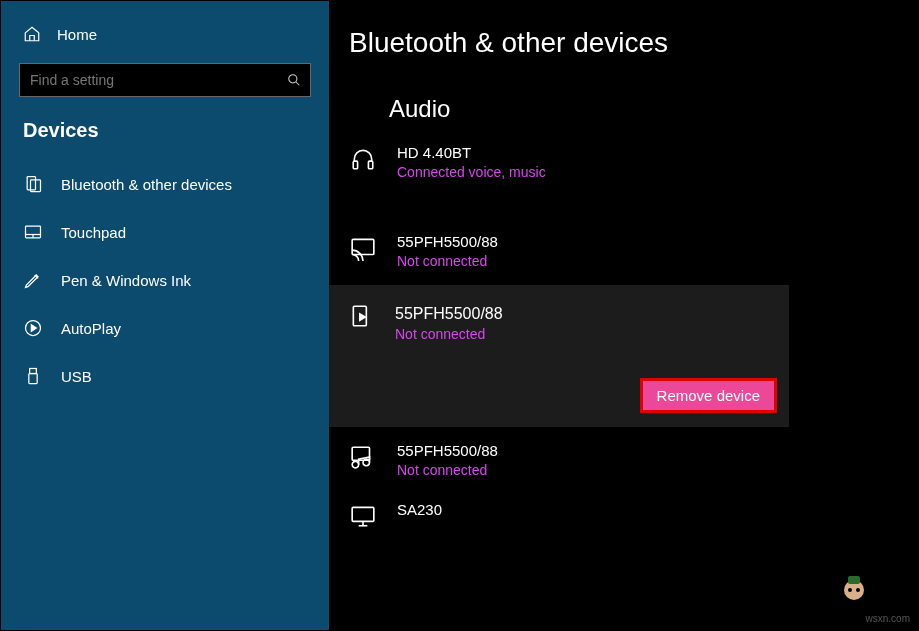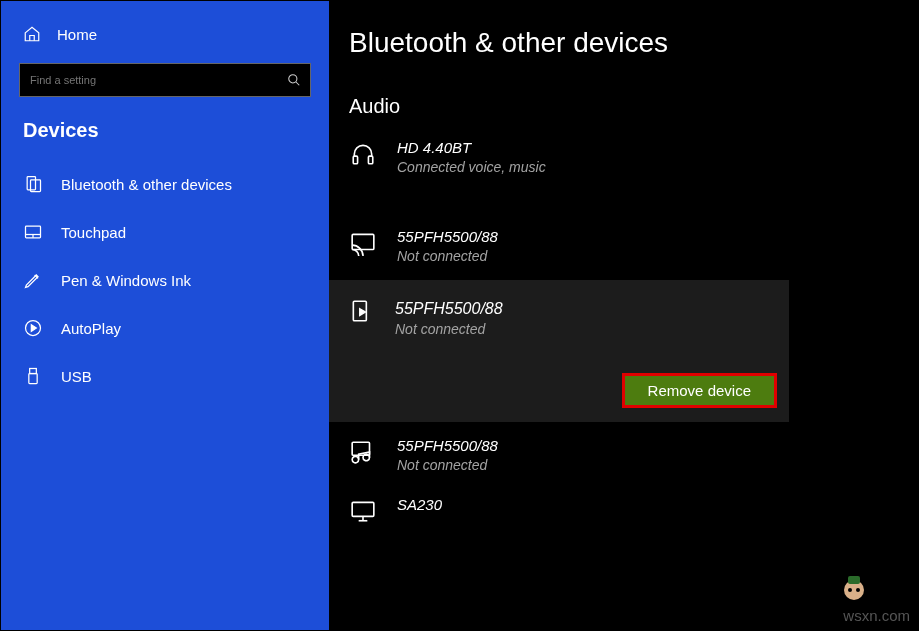--- a/index.html
+++ b/index.html
@@ -11,21 +11,21 @@
     overflow: hidden;
   }
   .window {
     display: flex;
     width: 100%; height: 100%;
     border: 1px solid #000;
   }
   
   .sidebar {
     width: 328px;
-    background: #1d4ed8;
+    background: #0c4a6e;
     padding: 18px 0 0 0;
     display: flex;
     flex-direction: column;
   }
   .home-row {
     display: flex;
     align-items: center;
     gap: 16px;
     padding: 6px 22px 14px 22px;
     font-size: 15px;
@@ -34,21 +34,21 @@
   .search-wrap {
     margin: 6px 18px 12px 18px;
     position: relative;
   }
   .search-input {
     width: 100%;
     height: 34px;
     background: #000;
     border: 1px solid #666;
     color: #ccc;
-    font-size: 11px;
+    font-size: 14px;
     padding: 0 36px 0 10px;
     outline: none;
   }
   .search-icon {
     position: absolute;
     right: 10px; top: 50%;
     transform: translateY(-50%);
     color: #ccc;
     pointer-events: none;
   }
@@ -83,42 +83,43 @@
     overflow: hidden;
     position: relative;
   }
   .page-title {
     font-size: 28px;
     font-weight: 400;
     padding: 0 0 0 20px;
     margin-bottom: 36px;
   }
   .section-title {
-    font-size: 20px;
+    font-size: 24px;
     font-weight: 400;
-    padding-left: 20px;
+    padding-left: 36px;
     margin-bottom: 10px;
+    margin-left: 24px;
   }
   .device-row {
     display: flex;
     align-items: flex-start;
     gap: 20px;
     padding: 10px 20px 10px 20px;
     font-size: 15px;
   }
   .device-row .icon-slot {
     width: 28px; height: 28px;
     margin-top: 2px;
     display: flex; align-items: center; justify-content: center;
     color: #fff;
     flex-shrink: 0;
   }
-  .device-info { line-height: 1.35; font-style: italic; }
+  .device-info { line-height: 1.35; }
   .device-name { color: #fff; }
-  .device-status { color: #a3a3a3; font-size: 14px; }
+  .device-status { color: #d946ef; font-size: 14px; }
   .section-other { margin-top: 30px; }
   .device-selected {
     background: #1c1c1c;
     margin: 4px 0 4px 0;
     padding-top: 18px;
     padding-bottom: 14px;
     width: 460px;
     margin-left: 0;
     padding-left: 20px;
     padding-right: 12px;
@@ -128,30 +129,30 @@
     align-items: flex-start;
     gap: 20px;
   }
   .remove-row {
     display:flex;
     justify-content:flex-end;
     margin-top: 34px;
   }
   .remove-btn {
     border: 3px solid #e00000;
-    background: #4d7c0f;
+    background: #ec4899;
     color: #fff;
     font-size: 15px;
-    padding: 6px 23px;
+    padding: 6px 14px;
     cursor: default;
   }
   .watermark {
     position: absolute;
     right: 8px; bottom: 6px;
-    font-size: 15px;
+    font-size: 10px;
     color: #555;
   }
   .mascot {
     position: absolute;
     right: 46px;
     bottom: 24px;
     width: 36px; height: 36px;
   }
   svg { display:block; }
 </style>

